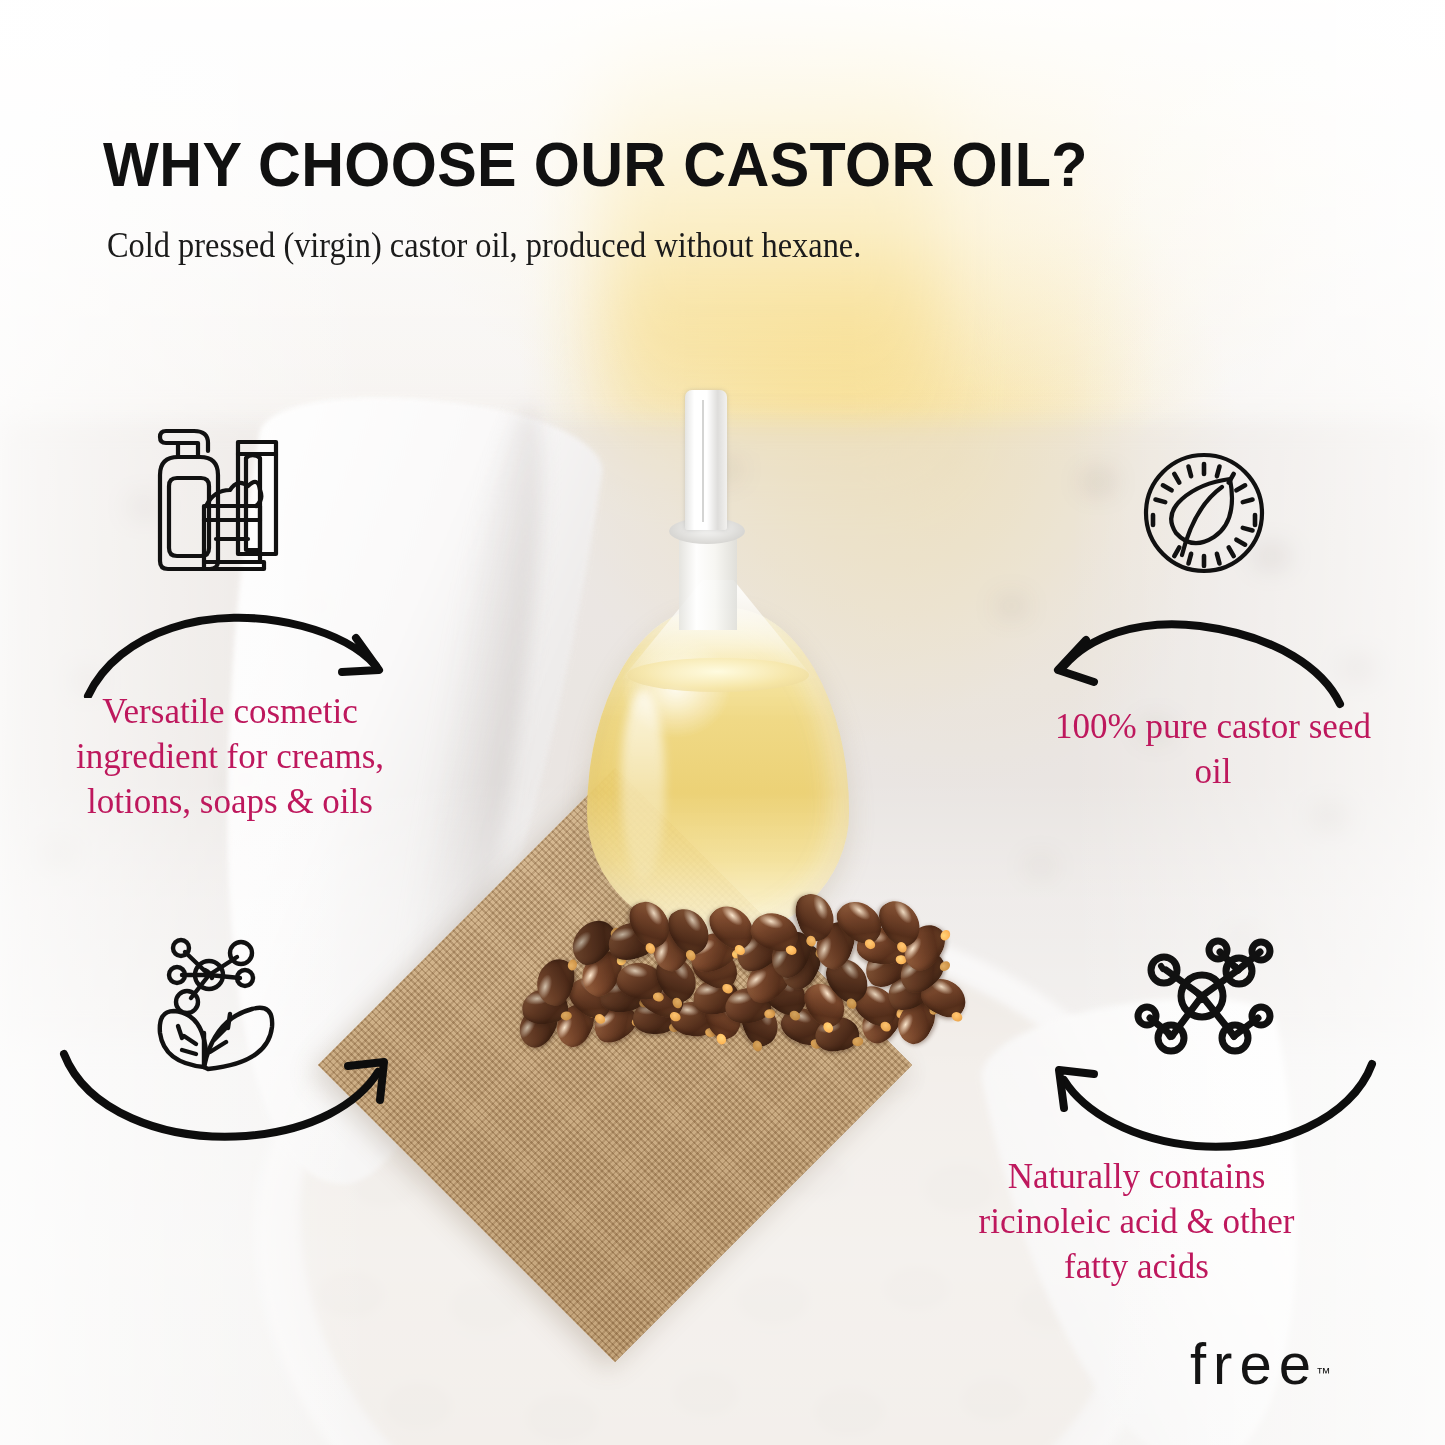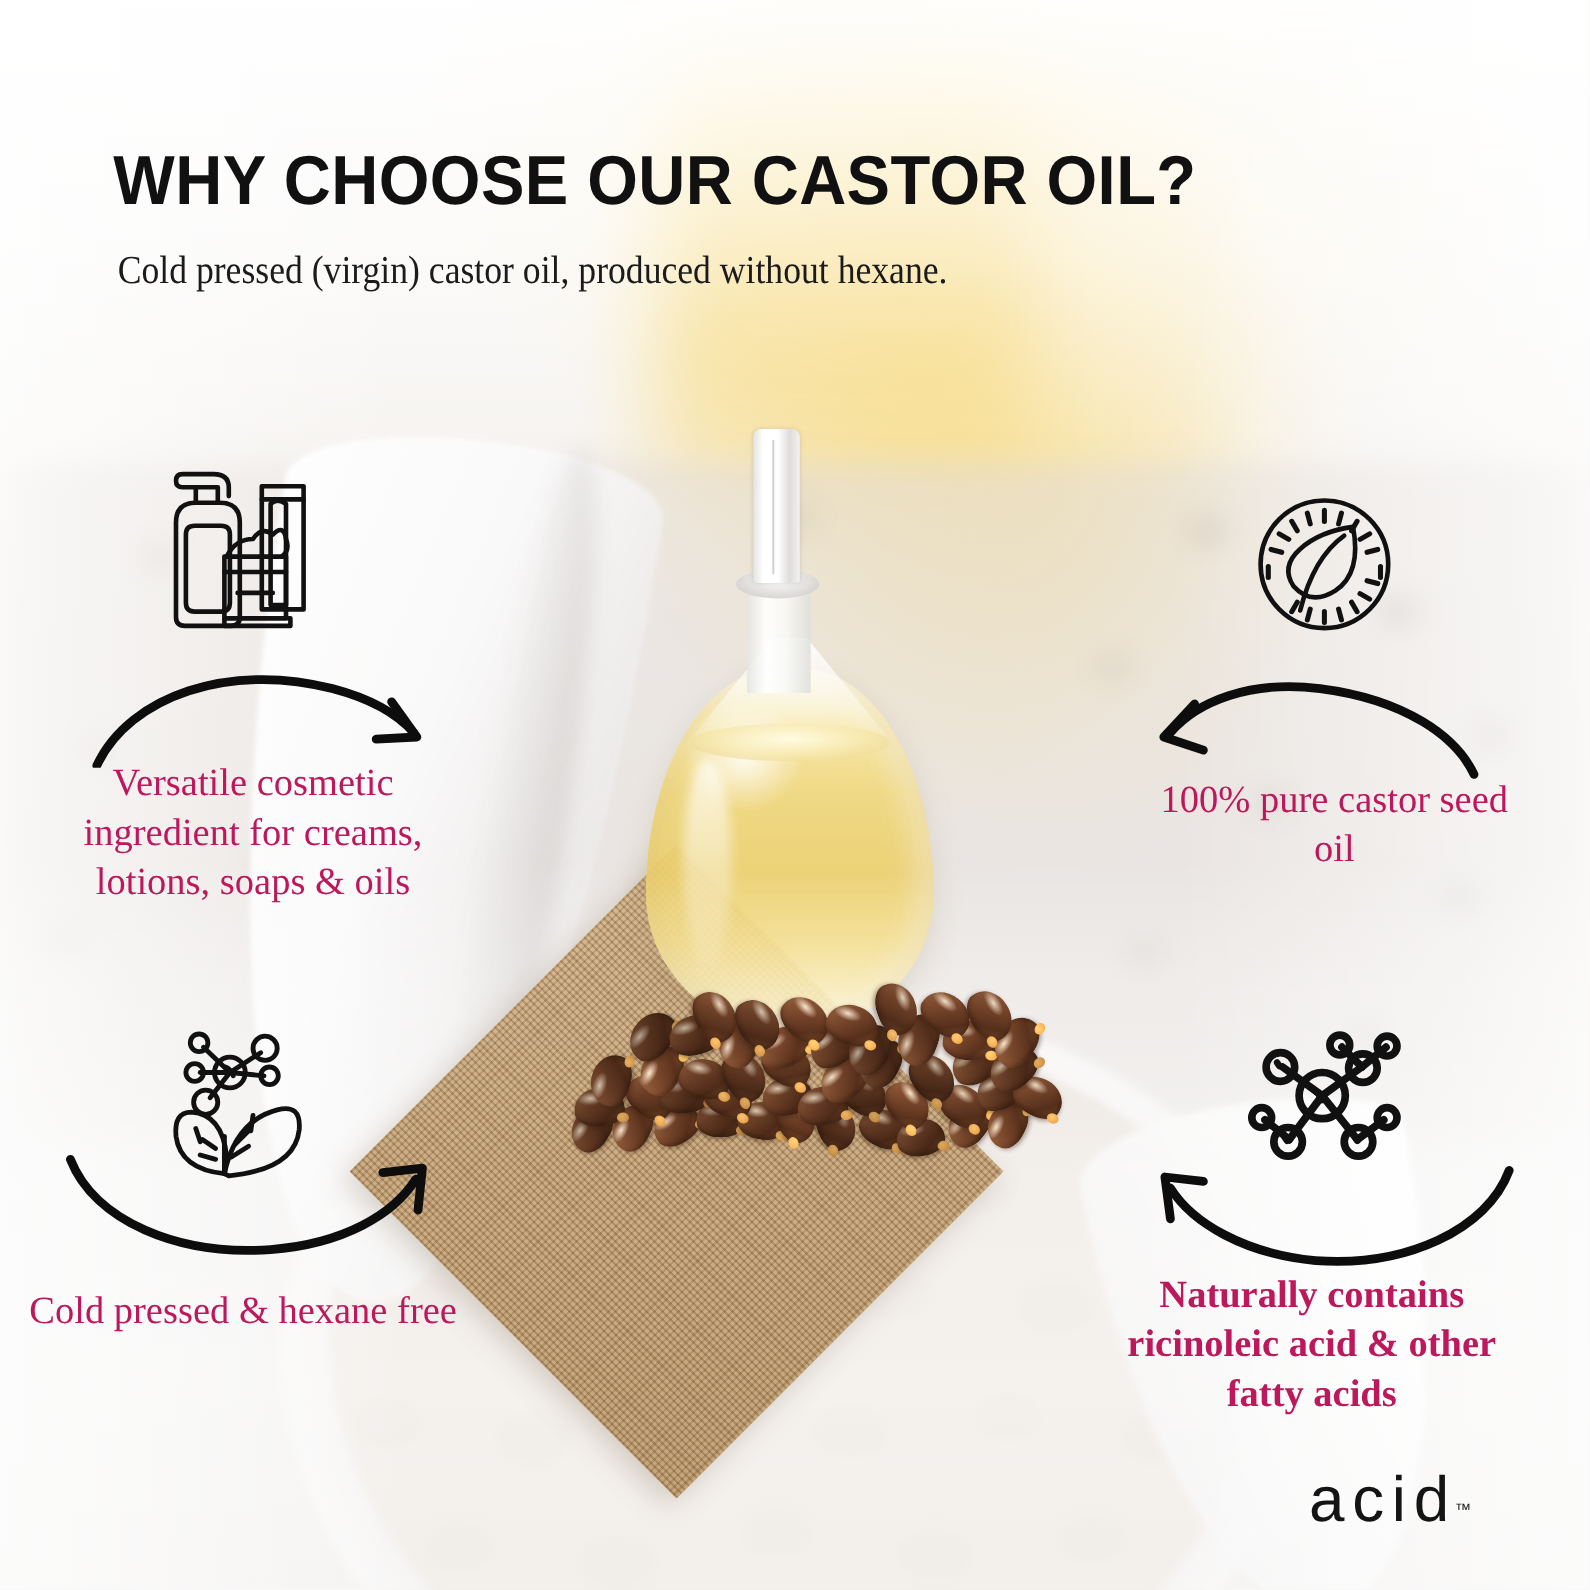--- a/index.html
+++ b/index.html
@@ -272,21 +272,21 @@
     position:absolute;
     font-family:"Liberation Serif",serif;
     font-size:35px;
     line-height:1.28;
     color:#be185d;
     text-align:center;
   }
   .ft-tl{left:35px;top:690px;width:390px;}
   .ft-tr{left:1048px;top:705px;width:330px;}
   .ft-bl{left:16px;top:1170px;width:410px;}
-  .ft-br{left:1000px;top:1155px;width:385px;font-weight:bold;}
+  .ft-br{left:944px;top:1155px;width:385px;}
 
   .logo{
     position:absolute;left:1190px;top:1335px;
     font-family:"Liberation Sans",sans-serif;
     font-weight:300;
     font-size:58px;
     letter-spacing:7px;
     color:#141414;
     line-height:1;
   }
@@ -500,18 +500,17 @@
       <circle cx="19" cy="92" r="9"></circle>
       <circle cx="133" cy="92" r="9"></circle>
     </svg>
   </div>
 
   <div class="title">WHY CHOOSE OUR CASTOR OIL?</div>
   <div class="subtitle">Cold pressed (virgin) castor oil, produced without hexane.</div>
 
   <div class="feature-text ft-tl">Versatile cosmetic ingredient for creams, lotions, soaps &amp; oils</div>
   <div class="feature-text ft-tr">100% pure castor seed oil</div>
-  <div class="feature-text ft-bl">Cold pressed &amp; hexane free</div>
   <div class="feature-text ft-br">Naturally contains ricinoleic acid &amp; other fatty acids</div>
 
-  <div class="logo"><span>acid</span><span class="tm">™</span></div>
+  <div class="logo"><span>free</span><span class="tm">™</span></div>
 
 </div>
 
 </body></html>

